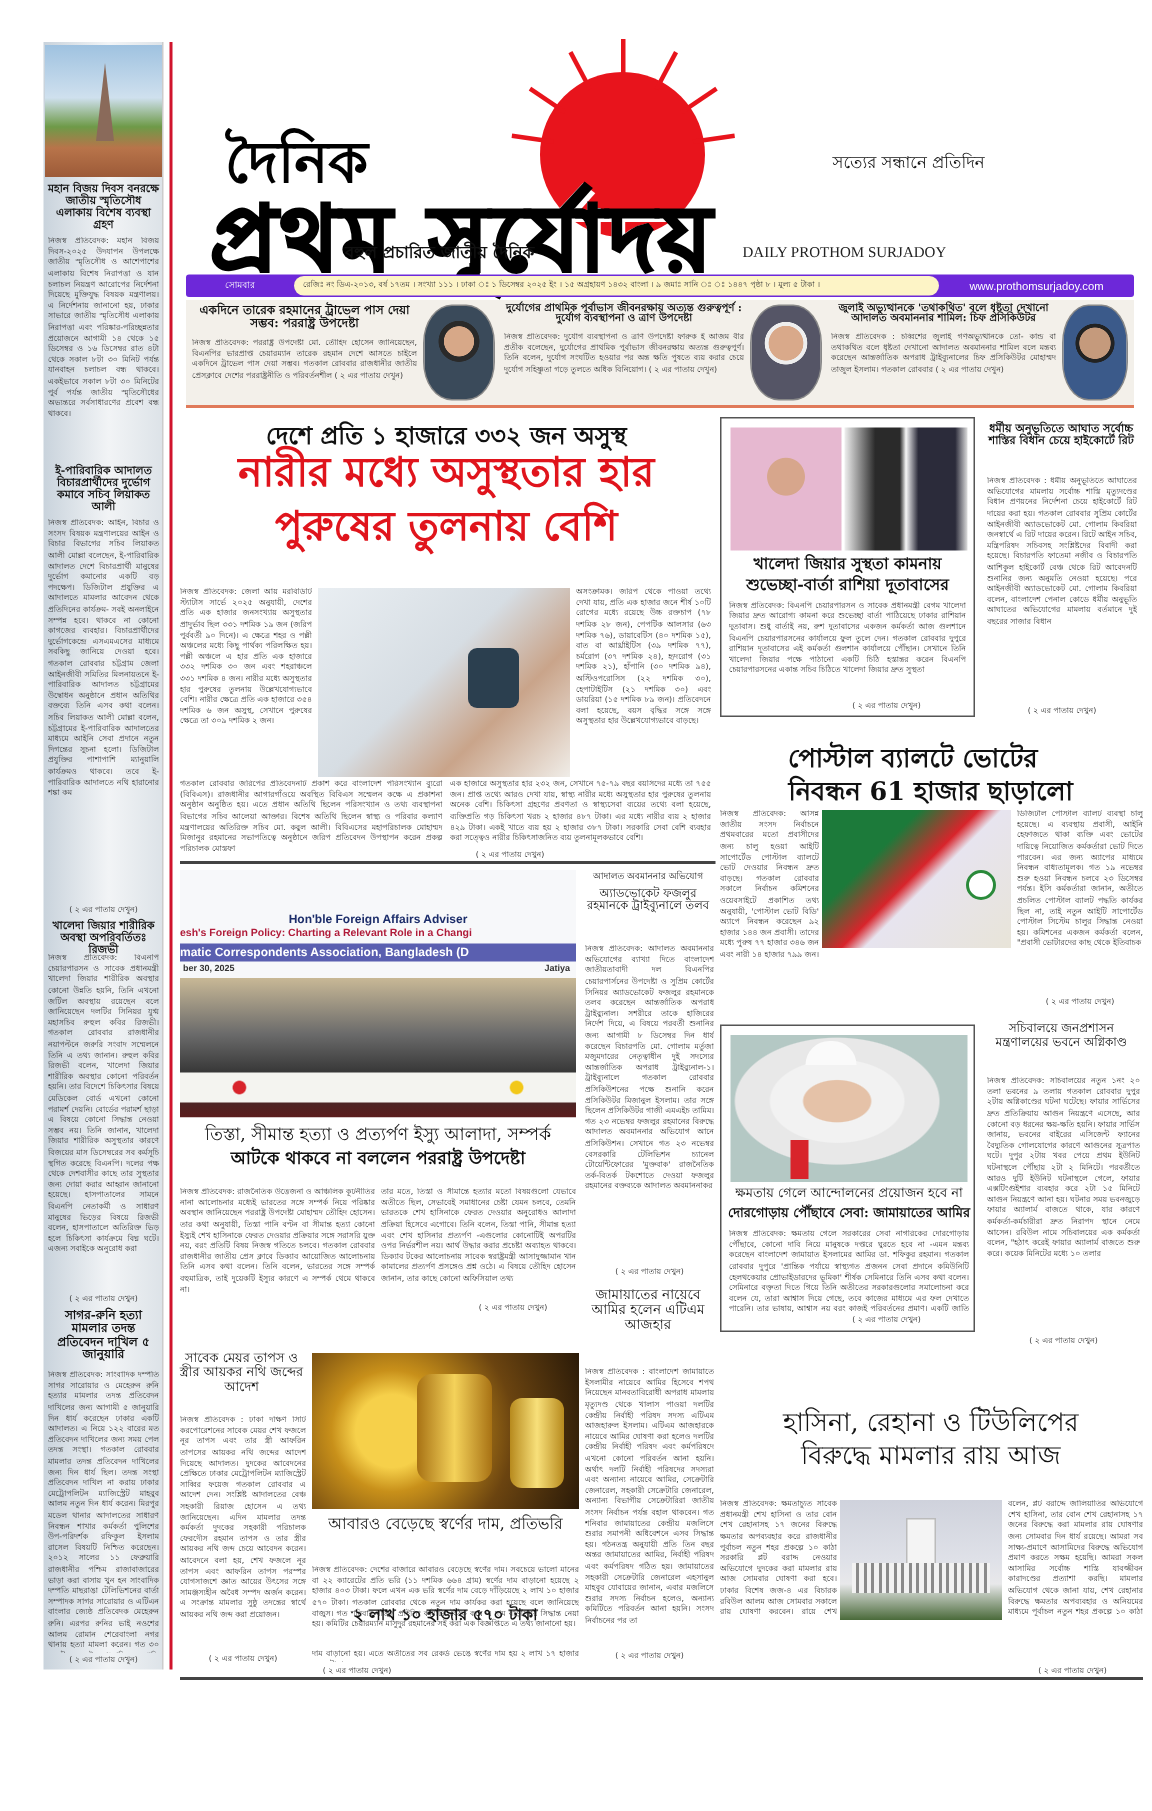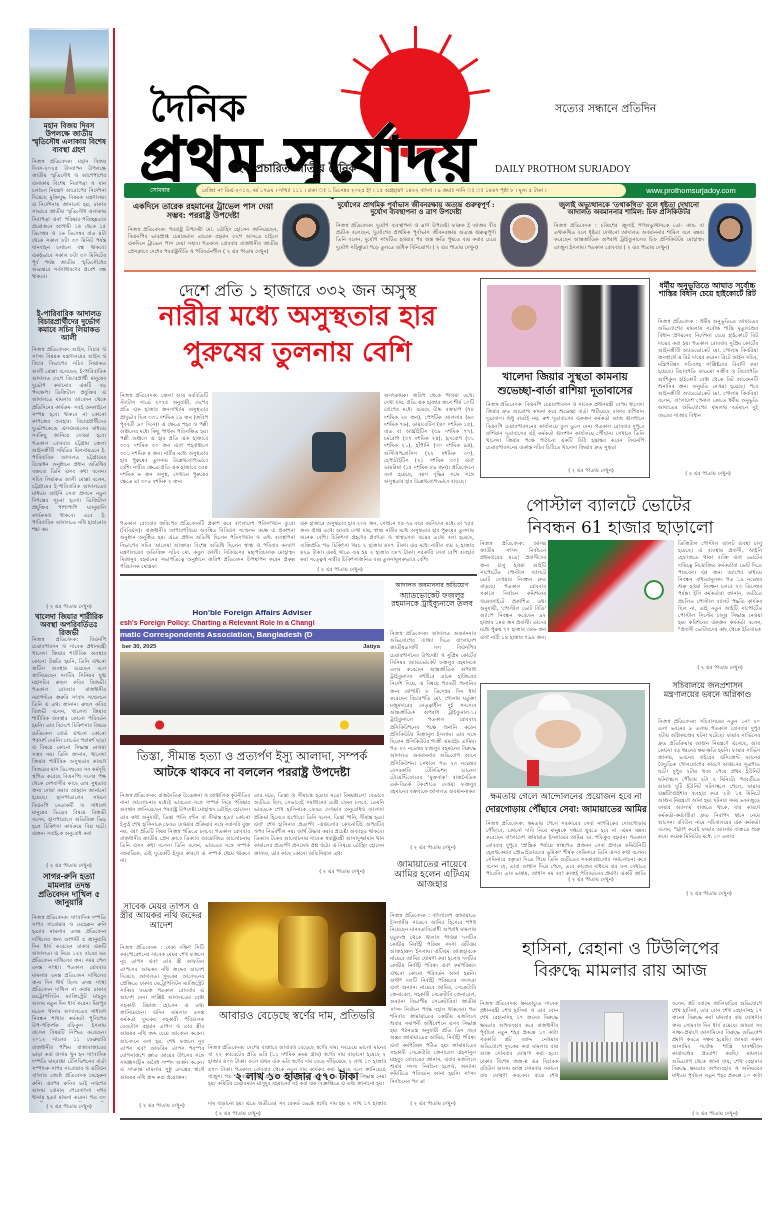--- a/index.html
+++ b/index.html
@@ -15,41 +15,41 @@
 
 #masthead{left:120px;top:28px;width:642px;height:155px}
 .sun{position:absolute;left:240px;top:20px;width:110px;height:110px;border-radius:50%;background:#e8141c}
 .ray{position:absolute;width:3px;height:28px;background:#e8141c;transform-origin:50% 75px}
 .dainik{position:absolute;left:30px;top:50px;font-family:"DejaVu Serif",serif;font-weight:bold;font-size:38px;color:#000}
 .prothom{position:absolute;left:20px;top:85px;font-family:"DejaVu Serif",serif;font-weight:bold;font-size:60px;color:#000;letter-spacing:2px;-webkit-text-stroke:2px #000;text-shadow:3px 3px 0 #fff,-1px -1px 0 #fff}
 .tagline{position:absolute;left:435px;top:72px;font-size:11px;color:#111}
 .subline{position:absolute;left:110px;top:132px;font-size:11px;font-weight:bold}
 .engline{position:absolute;left:375px;top:135px;font-family:"Liberation Serif",serif;font-size:10px;color:#222}
 
-#datebar{left:124px;top:183px;width:632px;height:15px;background:#15803d;display:flex;align-items:center;border-radius:2px}
+#datebar{left:124px;top:183px;width:632px;height:15px;background:#6d28d9;display:flex;align-items:center;border-radius:2px}
 #datebar .day{width:72px;color:#fff;font-size:6px;text-align:center}
 #datebar .info{flex:1;background:#fdf4c6;height:13px;border-radius:7px;font-size:5.2px;line-height:13px;padding-left:6px;color:#333;white-space:nowrap;overflow:hidden}
 #datebar .url{width:130px;color:#fff;font-size:7.5px;font-family:"Liberation Sans",sans-serif;text-align:center}
 
 #topstrip{left:124px;top:200px;width:632px;height:72px;background:#f3f0ea;border-bottom:2px solid #e07a5a}
 .avatar{position:absolute;border-radius:40%;background:radial-gradient(circle at 50% 38%,#d7a888 0 22%,#2a2a2a 23% 30%,#3a4a5a 31%);border:1px solid #888}
 
-.big-black{font-family:"DejaVu Serif",serif;color:#111;text-align:center;font-weight:normal}
+.big-black{font-family:"DejaVu Serif",serif;color:#111;text-align:center;font-weight:bold}
 .big-red{font-family:"DejaVu Serif",serif;color:#e0141c;text-align:center;font-weight:bold}
 .boxed{border:1px solid #555}
 .rule{background:#444}
 </style>
 </head>
 <body>
 
 <div id="leftcol" class="abs">
   <div class="photo" style="position:absolute;left:1px;top:2px;width:78px;height:88px;background:linear-gradient(180deg,#9fc2e0 0%,#cfe0ee 40%,#6e9a48 62%,#b8744a 78%,#9c5a38 100%)">
     <div style="position:absolute;left:34px;top:12px;width:0;height:0;border-left:6px solid transparent;border-right:6px solid transparent;border-bottom:52px solid #8a6a5a"></div>
   </div>
-  <div class="hd abs" style="left:2px;top:94px;width:76px;font-size:7.2px">মহান বিজয় দিবস উপলক্ষে জাতীয় স্মৃতিসৌধ এলাকায় বিশেষ ব্যবস্থা গ্রহণ</div>
+  <div class="hd abs" style="left:2px;top:94px;width:76px;font-size:7.2px">মহান বিজয় দিবস বনরক্ষে জাতীয় স্মৃতিসৌধ এলাকায় বিশেষ ব্যবস্থা গ্রহণ</div>
   <div class="body-text abs" style="left:3px;top:130px;width:74px;height:148px">নিজস্ব প্রতিবেদক: মহান বিজয় দিবস-২০২৫ উদযাপন উপলক্ষে জাতীয় স্মৃতিসৌধ ও আশেপাশের এলাকায় বিশেষ নিরাপত্তা ও যান চলাচল নিয়ন্ত্রণ আরোপের নির্দেশনা দিয়েছে মুক্তিযুদ্ধ বিষয়ক মন্ত্রণালয়। এ নির্দেশনায় জানানো হয়, ঢাকার সাভারে জাতীয় স্মৃতিসৌধ এলাকায় নিরাপত্তা এবং পরিষ্কার-পরিচ্ছন্নতার প্রয়োজনে আগামী ১৪ থেকে ১৫ ডিসেম্বর ও ১৬ ডিসেম্বর রাত ৪টা থেকে সকাল ৮টা ৩০ মিনিট পর্যন্ত যানবাহন চলাচল বন্ধ থাকবে। একইভাবে সকাল ৮টা ৩০ মিনিটের পূর্ব পর্যন্ত জাতীয় স্মৃতিসৌধের অভ্যন্তরে সর্বসাধারণের প্রবেশ বন্ধ থাকবে।</div>
 
   <div class="hd abs" style="left:2px;top:282px;width:76px;font-size:7.2px">ই-পারিবারিক আদালত বিচারপ্রার্থীদের দুর্ভোগ কমাবে সচিব লিয়াকত আলী</div>
   <div class="body-text abs" style="left:3px;top:318px;width:74px;height:258px">নিজস্ব প্রতিবেদক: আইন, বিচার ও সংসদ বিষয়ক মন্ত্রণালয়ের আইন ও বিচার বিভাগের সচিব লিয়াকত আলী মোল্লা বলেছেন, ই-পারিবারিক আদালত দেশে বিচারপ্রার্থী মানুষের দুর্ভোগ কমানোর একটি বড় পদক্ষেপ। ডিজিটাল প্রযুক্তির এ আদালতে মামলার আবেদন থেকে প্রতিদিনের কার্যক্রম- সবই অনলাইনে সম্পন্ন হবে। থাকবে না কোনো কাগজের ব্যবহার। বিচারপ্রার্থীদের দুর্ভোগকেন্দ্রে এসএমএসের মাধ্যমে সবকিছু জানিয়ে দেওয়া হবে। গতকাল রোববার চট্টগ্রাম জেলা আইনজীবী সমিতির মিলনায়তনে ই-পারিবারিক আদালত চট্টগ্রামের উদ্বোধন অনুষ্ঠানে প্রধান অতিথির বক্তব্যে তিনি এসব কথা বলেন। সচিব লিয়াকত আলী মোল্লা বলেন, চট্টগ্রামের ই-পারিবারিক আদালতের মাধ্যমে আইনি সেবা প্রদানে নতুন দিগন্তের সূচনা হলো। ডিজিটাল প্রযুক্তির পাশাপাশি ম্যানুয়ালি কার্যক্রমও থাকবে। তবে ই-পারিবারিক আদালতে নথি হারানোর শঙ্কা কম</div>
   <div class="cont abs" style="left:3px;top:575px;width:74px">( ২ এর পাতায় দেখুন)</div>
 
   <div class="hd abs" style="left:2px;top:585px;width:76px;font-size:7.2px">খালেদা জিয়ার শারীরিক অবস্থা অপরিবর্তিতঃ রিজভী</div>
   <div class="body-text abs" style="left:3px;top:608px;width:74px;height:226px">নিজস্ব প্রতিবেদক: বিএনপি চেয়ারপারসন ও সাবেক প্রধানমন্ত্রী খালেদা জিয়ার শারীরিক অবস্থার কোনো উন্নতি হয়নি, তিনি এখনো জটিল অবস্থায় রয়েছেন বলে জানিয়েছেন দলটির সিনিয়র যুগ্ম মহাসচিব রুহুল কবির রিজভী। গতকাল রোববার রাজধানীর নয়াপল্টনে জরুরি সংবাদ সম্মেলনে তিনি এ তথ্য জানান। রুহুল কবির রিজভী বলেন, খালেদা জিয়ার শারীরিক অবস্থার কোনো পরিবর্তন হয়নি। তার বিদেশে চিকিৎসার বিষয়ে মেডিকেল বোর্ড এখনো কোনো পরামর্শ দেয়নি। বোর্ডের পরামর্শ ছাড়া এ বিষয়ে কোনো সিদ্ধান্ত নেওয়া সম্ভব নয়। তিনি জানান, খালেদা জিয়ার শারীরিক অসুস্থতার কারণে বিজয়ের মাস ডিসেম্বরের সব কর্মসূচি স্থগিত করেছে বিএনপি। দলের পক্ষ থেকে দেশবাসীর কাছে তার সুস্থতার জন্য দোয়া করার আহ্বান জানানো হয়েছে। হাসপাতালের সামনে বিএনপি নেতাকর্মী ও সাধারণ মানুষের ভিড়ের বিষয়ে রিজভী বলেন, হাসপাতালে অতিরিক্ত ভিড় হলে চিকিৎসা কার্যক্রমে বিঘ্ন ঘটে। এজন্য সবাইকে অনুরোধ করা</div>
   <div class="cont abs" style="left:3px;top:834px;width:74px">( ২ এর পাতায় দেখুন)</div>
 

